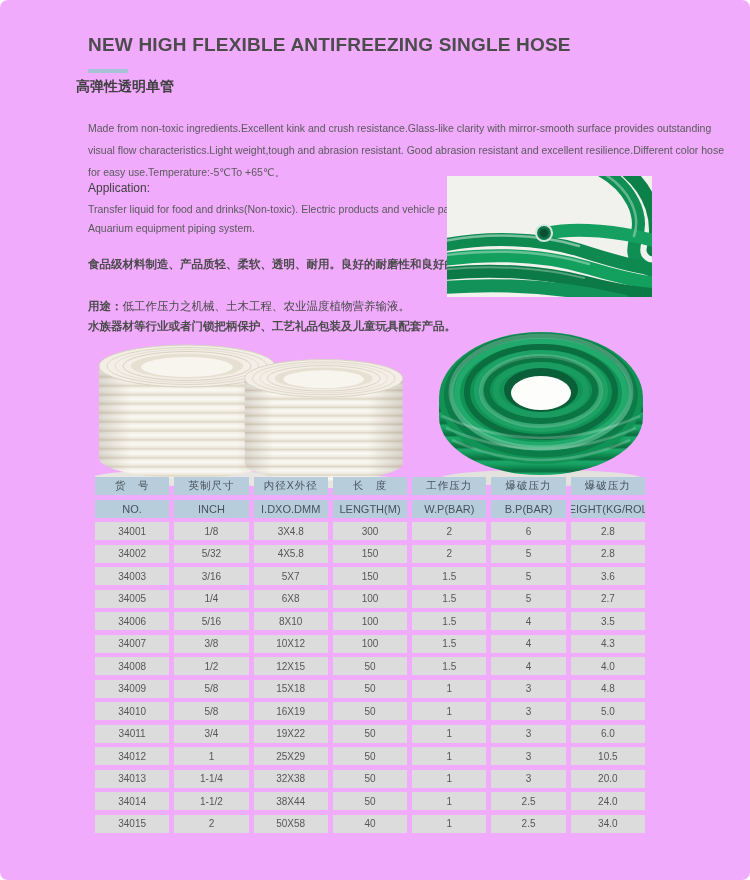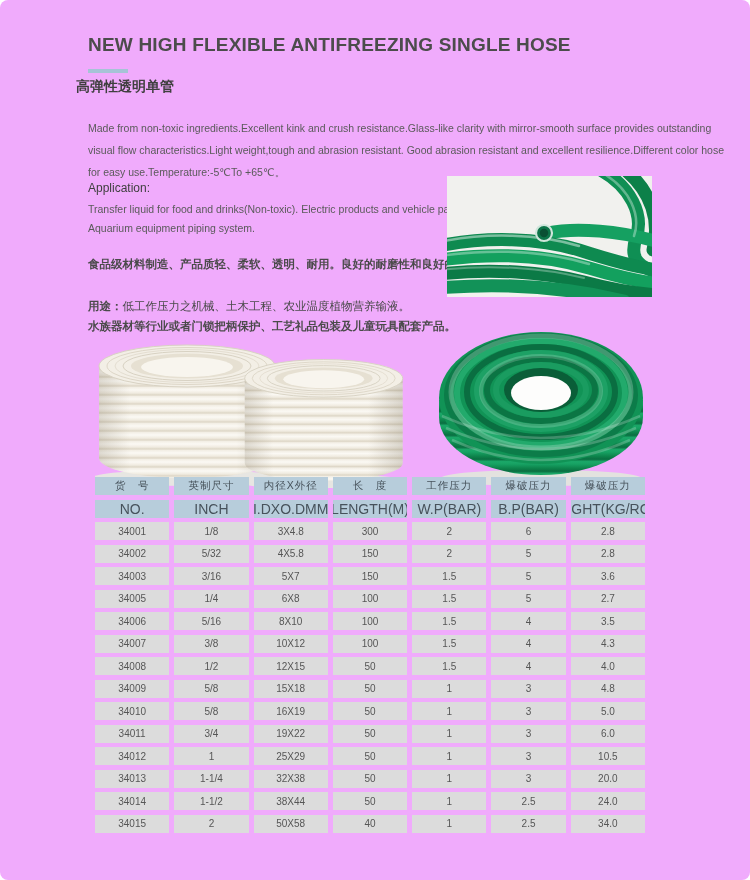--- a/index.html
+++ b/index.html
@@ -30,21 +30,21 @@
   .photo-clear-coils { left:95px;  top:336px; width:312px; height:152px; }
   .photo-green-coil  { left:428px; top:320px; width:230px; height:170px; }
 
   .spec-table { position:absolute; left:88px; top:477px; width:550px;
                 display:grid; grid-template-columns:repeat(7,1fr);
                 column-gap:5px; row-gap:4.5px; grid-auto-rows:18px;margin-left:7px; }
   .cell { display:flex; align-items:center; justify-content:center;
           background:#dcdcdc; color:#565656; font-size:10px; white-space:nowrap; overflow:hidden; }
   .cell.head { background:#b7cddb; color:#47525b; }
   .cell.head-cn { font-size:10.5px; letter-spacing:1px; }
-  .cell.head-en { font-size:14px; letter-spacing:0; }
+  .cell.head-en { font-size:11px; letter-spacing:0; }
 </style>
 </head>
 <body>
 
 <div class="page">
 
   <h1 class="page-title">NEW HIGH FLEXIBLE ANTIFREEZING SINGLE HOSE</h1>
   <div class="accent-bar"></div>
   <div class="subtitle-cn">高弹性透明单管</div>
 

